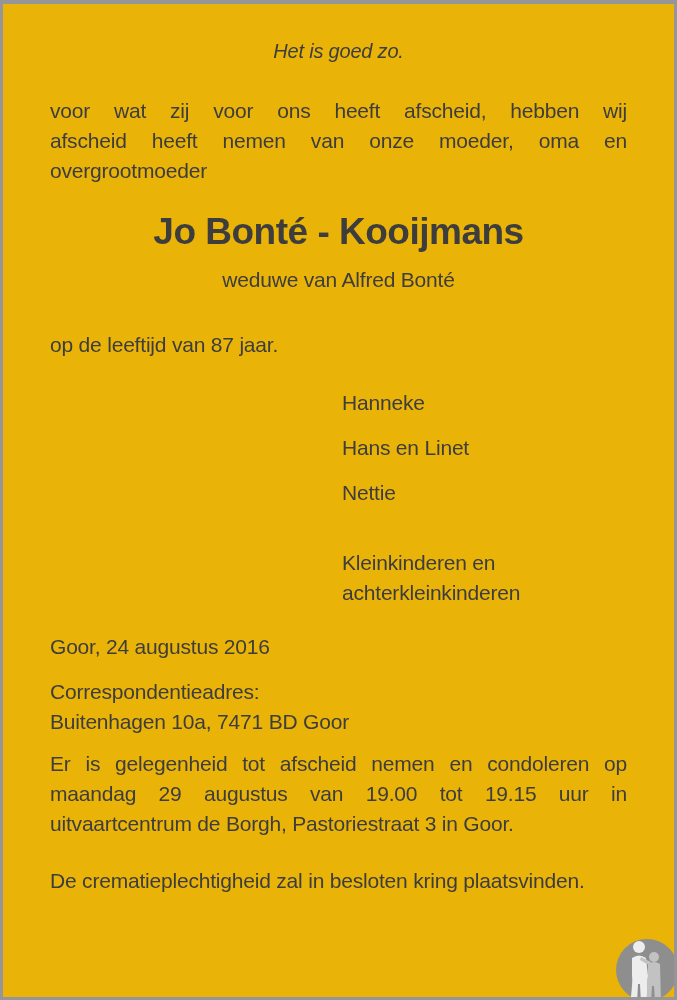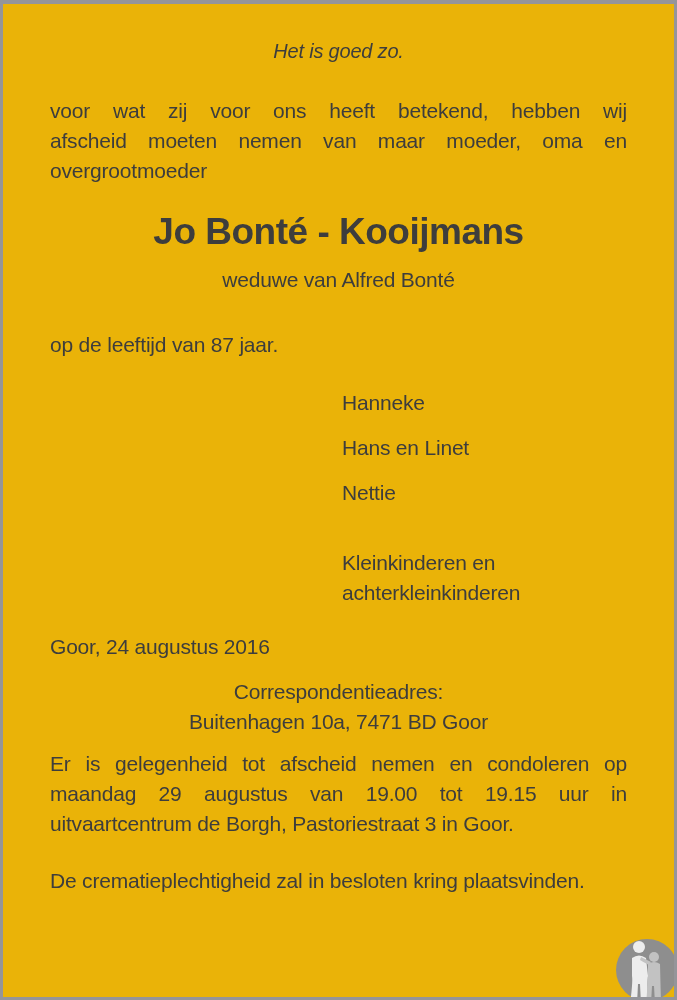--- a/index.html
+++ b/index.html
@@ -80,21 +80,20 @@
   .family-list li span { display: block; }
   .dateline {
     margin: 24px 0 0 0;
     font-size: 21px;
     line-height: 30px;
   }
   .address {
     margin: 15px 0 0 0;
     font-size: 21px;
     line-height: 30px;
-    text-align: center;
   }
   .address span { display: block; }
   .visitation { margin-top: 12px; }
   .closing {
     margin: 27px 0 0 0;
     font-size: 21px;
     line-height: 30px;
   }
   .logo {
     position: absolute;
@@ -107,22 +106,22 @@
 </style>
 </head>
 <body>
 
 <div class="page">
   <div class="content">
 
     <p class="motto">Het is goed zo.</p>
 
     <div class="para intro">
-      <div class="jline">voor wat zij voor ons heeft betekend, hebben wij</div>
-      <div class="jline">afscheid moeten nemen van maar moeder, oma en</div>
+      <div class="jline">voor wat zij voor ons heeft afscheid, hebben wij</div>
+      <div class="jline">afscheid heeft nemen van onze moeder, oma en</div>
       <div class="jlast">overgrootmoeder</div>
     </div>
 
     <h1 class="deceased-name">Jo Bonté - Kooijmans</h1>
 
     <p class="relation">weduwe van Alfred Bonté</p>
 
     <p class="age-line">op de leeftijd van 87 jaar.</p>
 
     <ul class="family-list">

